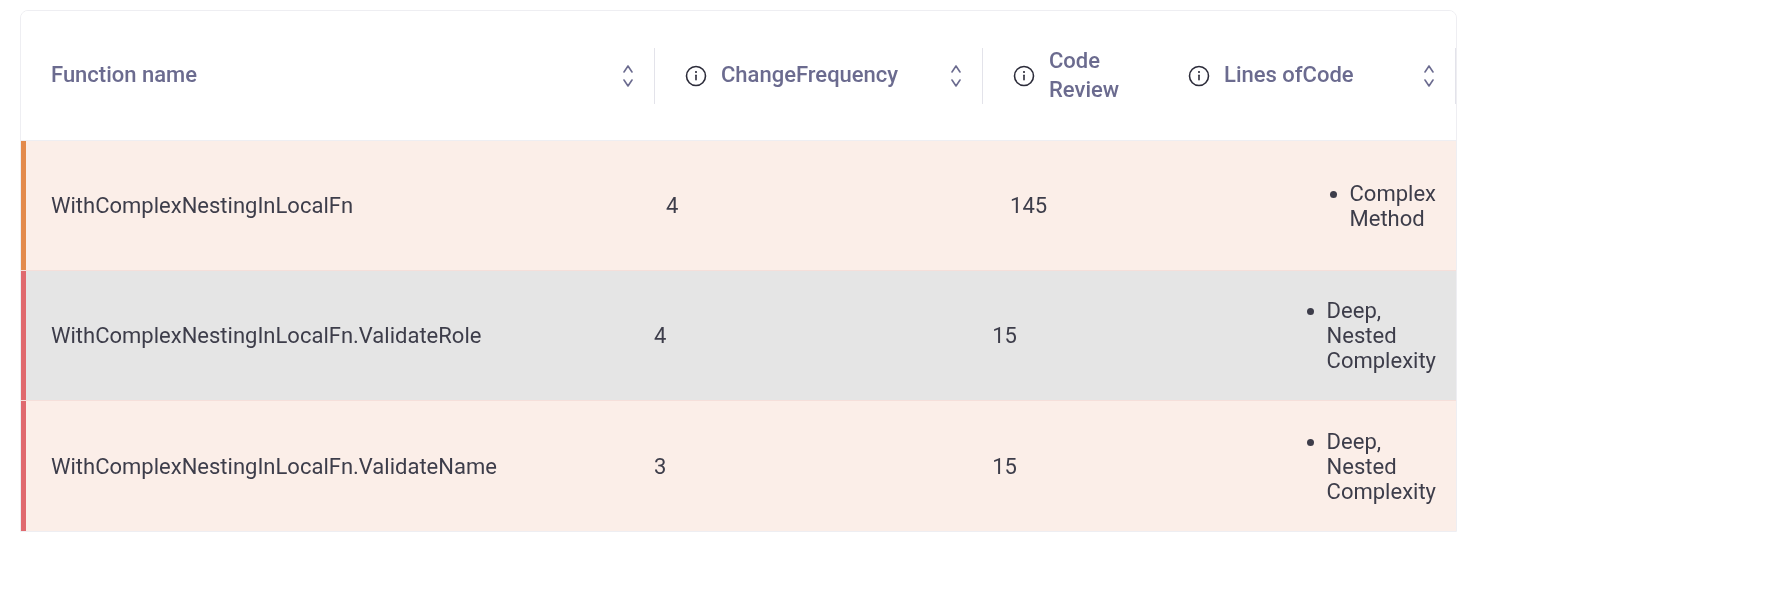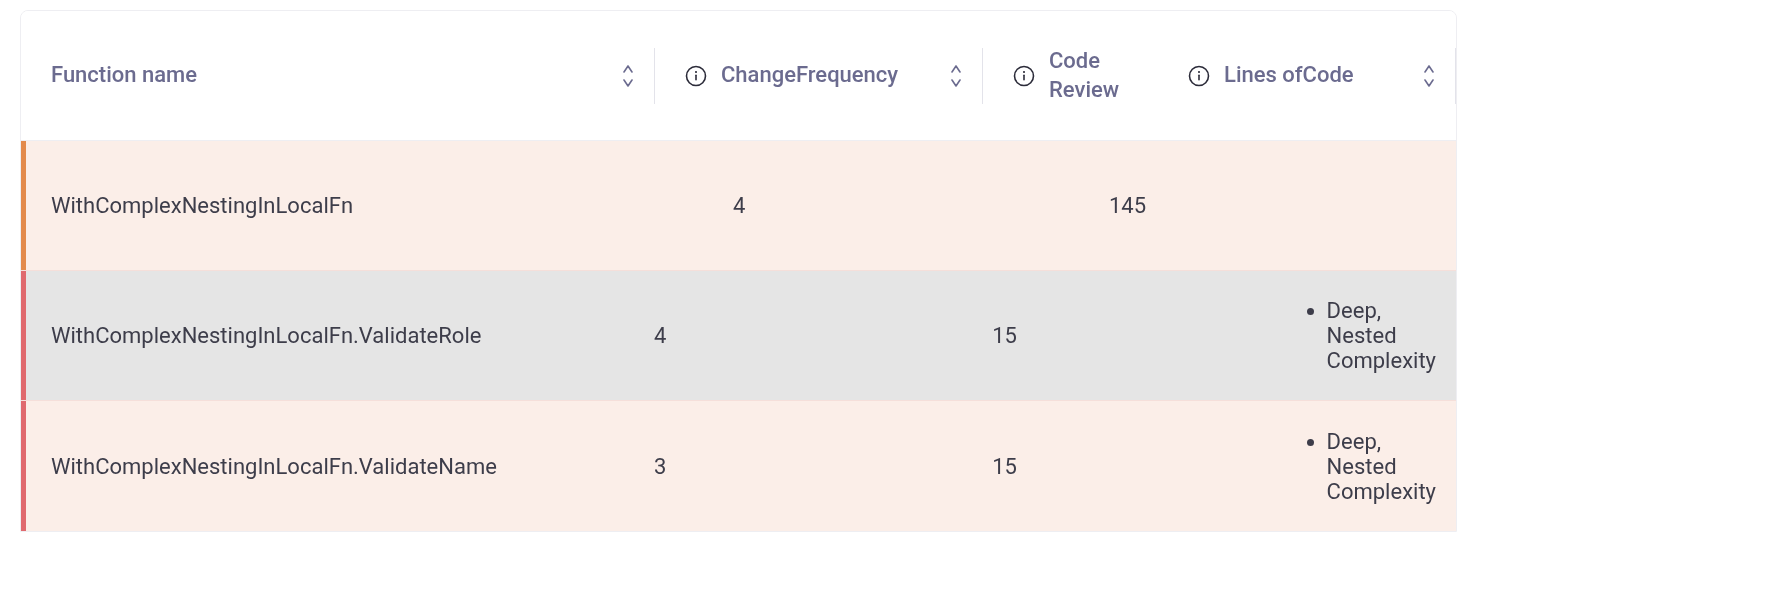--- a/index.html
+++ b/index.html
@@ -183,20 +183,25 @@
 
   </div>
 
   <div class="tbody">
 
     <div class="tbody-row" style="background:#fbeee8">
       <div class="sev-bar" style="background:#e38a4c"></div>
       <div class="td col-fn">WithComplexNestingInLocalFn</div>
       <div class="td col-chg">4</div>
       <div class="td col-loc">145</div>
+      <div class="td col-rev">
+        <ul class="bullet-list">
+            <li>Complex Method</li>
+          </ul>
+      </div>
     </div>
 
     <div class="tbody-row" style="background:#e5e5e5">
       <div class="sev-bar" style="background:#e0696e"></div>
       <div class="td col-fn">WithComplexNestingInLocalFn.ValidateRole</div>
       <div class="td col-chg">4</div>
       <div class="td col-loc">15</div>
       <div class="td col-rev">
         <ul class="bullet-list">
             <li>Deep, Nested Complexity</li>

